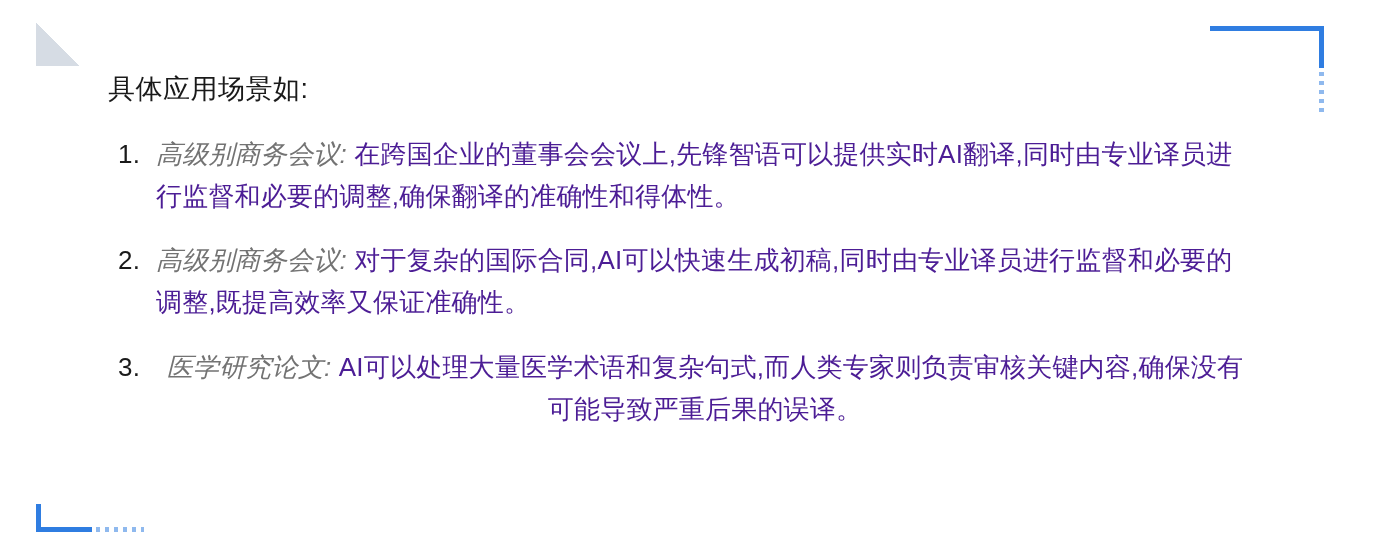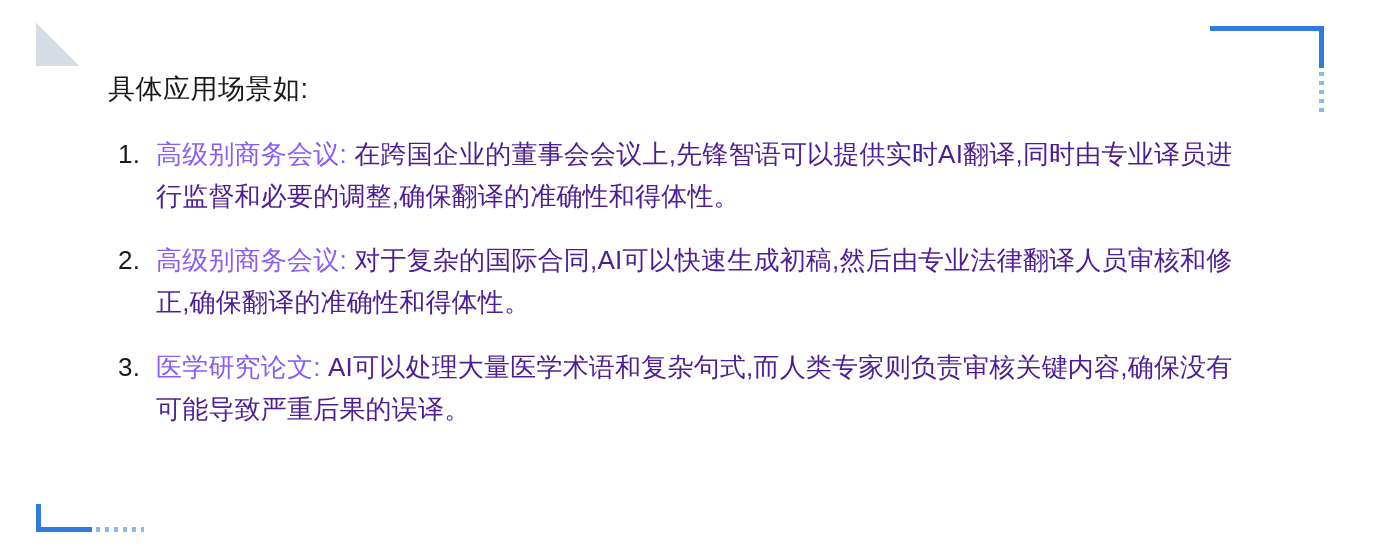--- a/index.html
+++ b/index.html
@@ -129,33 +129,35 @@
     counter-increment: item;
     padding-left: 48px;
     margin-bottom: 22px;
     font-size: 26px;
     line-height: 1.62;
     letter-spacing: 0.2px;
     color: #1a1a1a;
   }
   ol.items > li:last-child {
     margin-bottom: 0;
+    text-align: center;
   }
   ol.items > li::before {
     content: counter(item) ".";
     position: absolute;
     left: 10px;
     top: 0;
     width: 34px;
     text-align: left;
     font-size: 26px;
     color: #1a1a1a;
   }
   .item-title {
-    color: #8b5cf6;
+    color: #737373;
+    font-style: italic;
   }
   .item-body {
     color: #4c1d95;
   }
 </style>
 </head>
 <body>
 
 <div class="slide">
 
@@ -179,21 +181,21 @@
 
     <ol class="items">
 
       <li>
         <span class="item-title">高级别商务会议:</span>
         <span class="item-body">在跨国企业的董事会会议上,先锋智语可以提供实时AI翻译,同时由专业译员进行监督和必要的调整,确保翻译的准确性和得体性。</span>
       </li>
 
       <li>
         <span class="item-title">高级别商务会议:</span>
-        <span class="item-body">对于复杂的国际合同,AI可以快速生成初稿,然后由专业法律翻译人员审核和修正,确保翻译的准确性和得体性。</span>
+        <span class="item-body">对于复杂的国际合同,AI可以快速生成初稿,同时由专业译员进行监督和必要的调整,既提高效率又保证准确性。</span>
       </li>
 
       <li>
         <span class="item-title">医学研究论文:</span>
         <span class="item-body">AI可以处理大量医学术语和复杂句式,而人类专家则负责审核关键内容,确保没有可能导致严重后果的误译。</span>
       </li>
 
     </ol>
   </div>
 </div>

